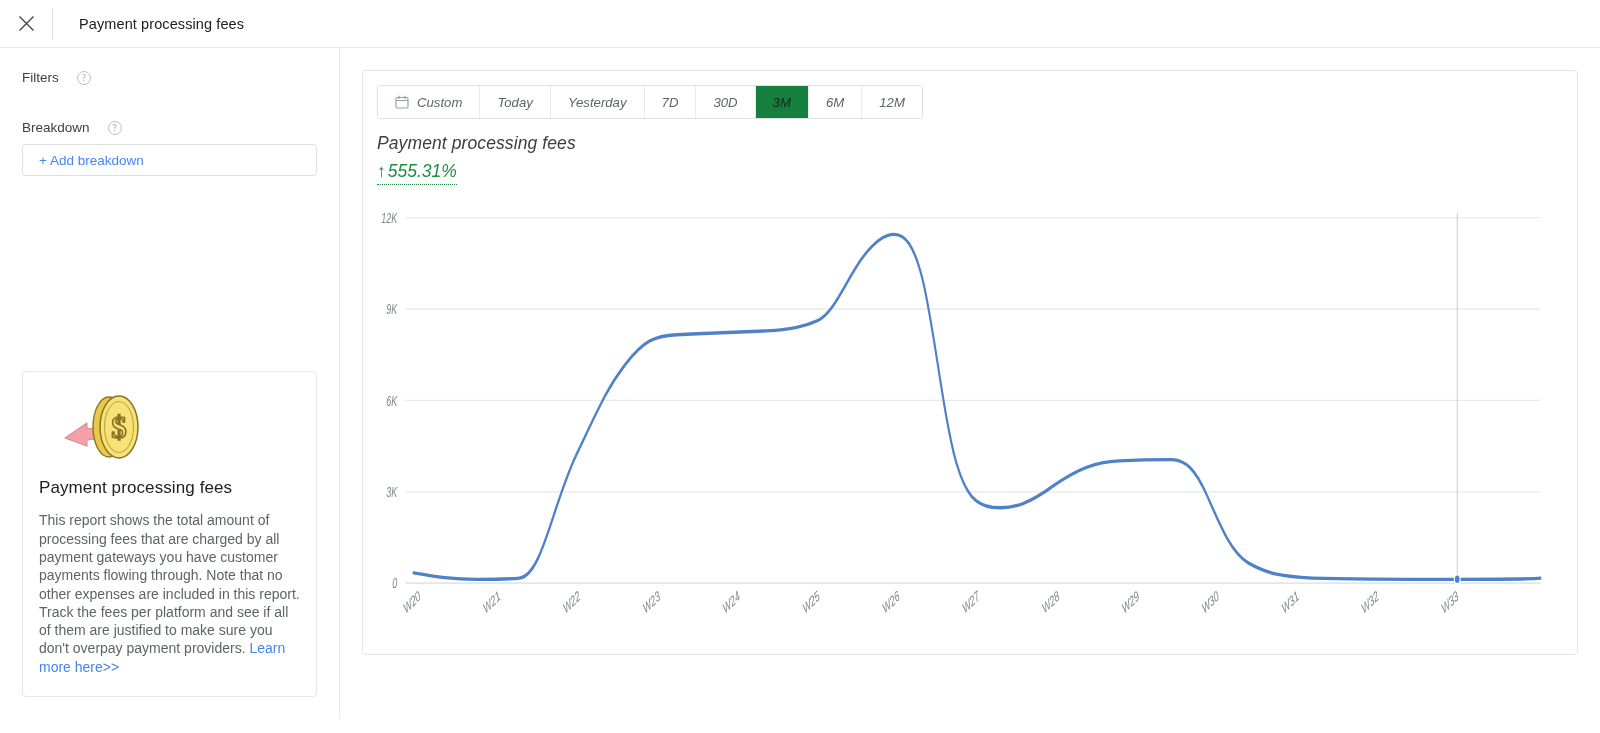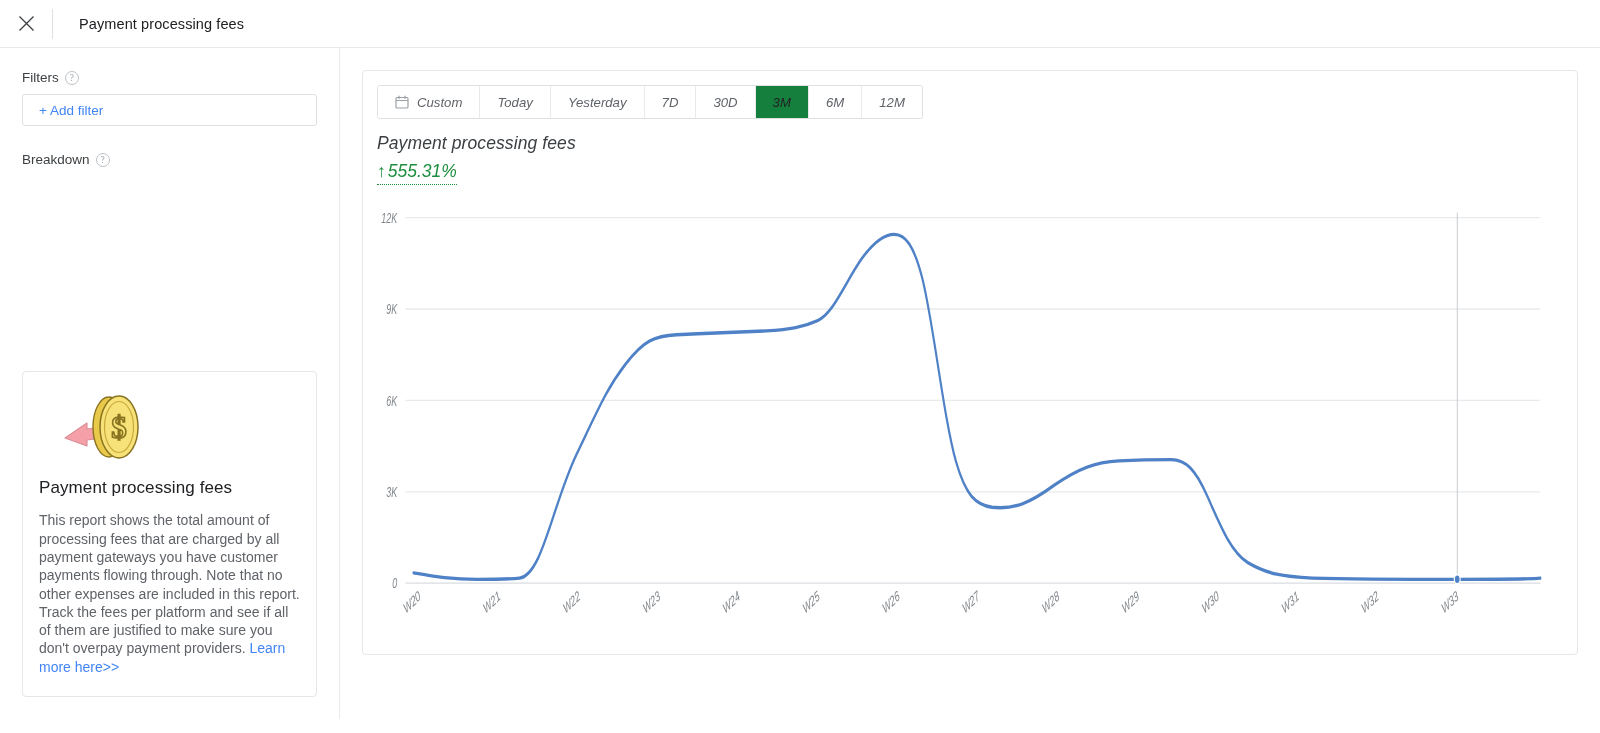--- a/index.html
+++ b/index.html
@@ -44,21 +44,21 @@
   
   .left-panel {
     width: 340px; min-width: 340px;
     border-right: 1px solid #e8eaed;
     padding: 22px;
     display: flex;
     flex-direction: column;
     background: #fff;
   }
   .field-label-row {
-    display: flex; align-items: center; gap: 6px;
+    display: flex; align-items: center; gap: 18px;
     font-size: 13.5px; color: #3c4043; margin-bottom: 9px;
   }
   .help-icon {
     width: 14px; height: 14px; border-radius: 50%;
     border: 1px solid #bdc1c6; color: #9aa0a6;
     font-size: 9.5px; line-height: 12px; text-align: center;
     font-family: "Liberation Serif", serif;
     cursor: pointer;
   }
   .add-box {
@@ -172,28 +172,28 @@
   </div>
 
   <div class="body-split">
 
     <div class="left-panel">
 
       <div class="field-label-row">
         <span>Filters</span>
         <span class="help-icon">?</span>
       </div>
-      <div class="add-box">+ Add filter</div>
 
       <div class="spacer-mid"></div>
 
       <div class="field-label-row">
         <span>Breakdown</span>
         <span class="help-icon">?</span>
       </div>
+      <div class="add-box">+ Add breakdown</div>
 
       <div class="panel-gap"></div>
 
       <div class="info-card">
         <div class="coin-wrap">
           <svg width="110" height="72" viewBox="0 0 110 72">
 
             <path d="M12 46 L34 31 L34 37 L62 33 L64 44 L34 48 L34 54 Z" fill="#f5a0a8" stroke="#d98d95" stroke-width="1.1" stroke-linejoin="round"></path>
 
             <ellipse cx="56" cy="35" rx="16" ry="30" fill="#e9c94a" stroke="#8a7320" stroke-width="1.4"></ellipse>

